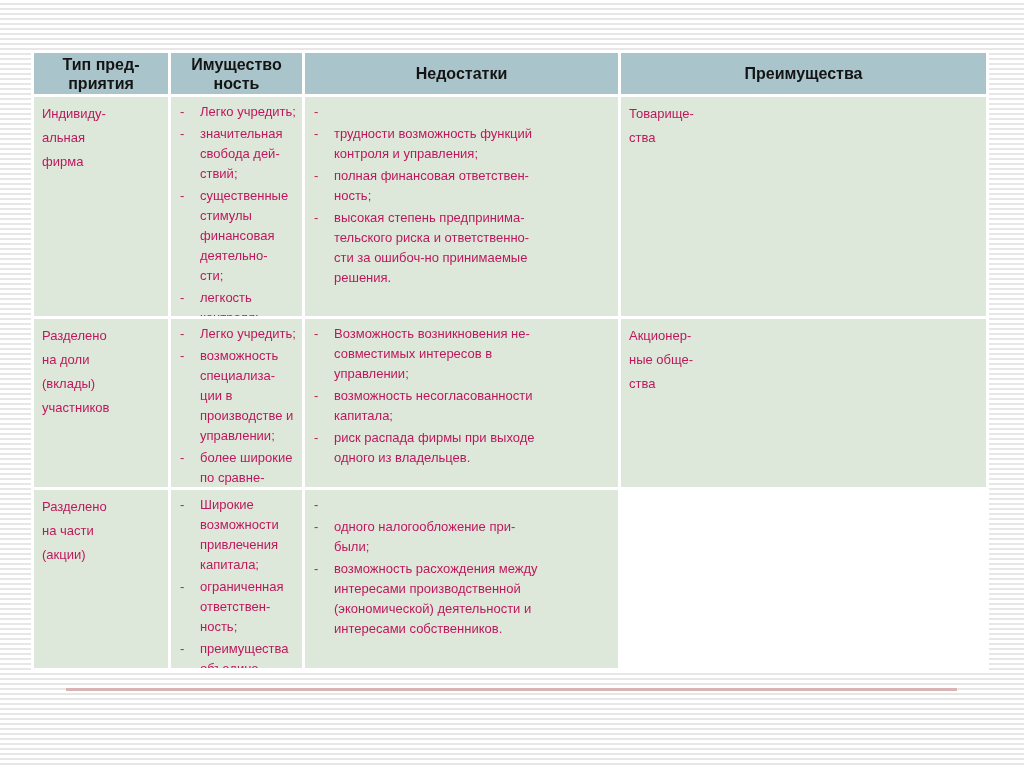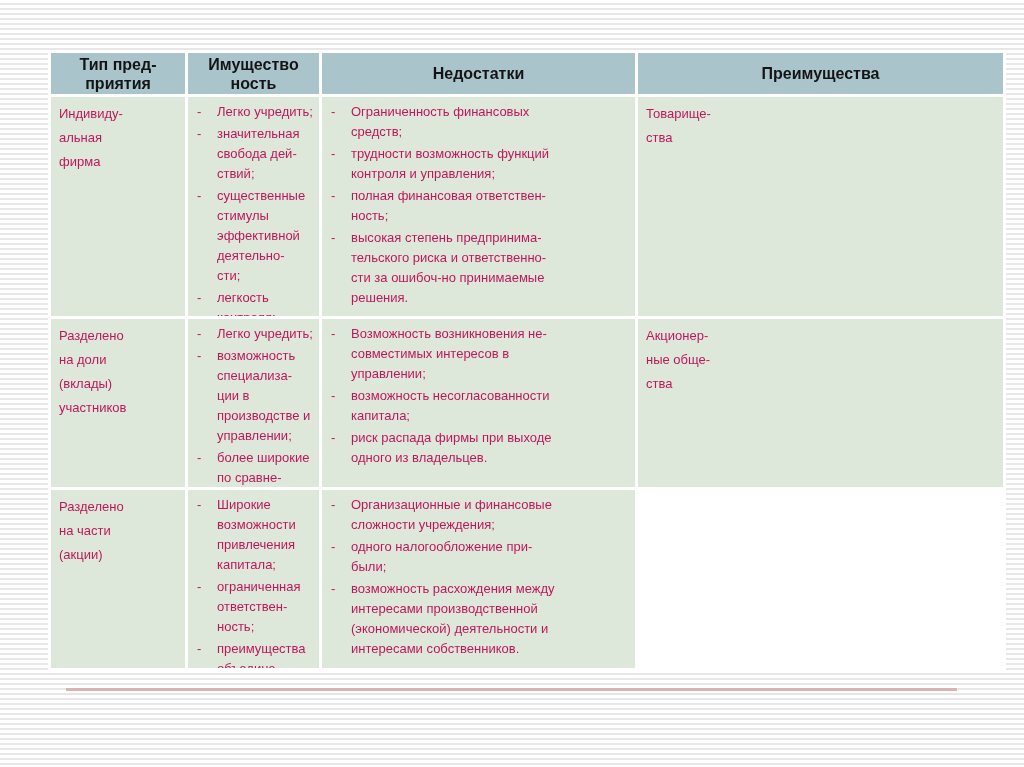--- a/index.html
+++ b/index.html
@@ -14,21 +14,21 @@
   .slide {
     position: absolute; inset: 0;
     background: repeating-linear-gradient(
       to bottom,
       #ffffff 0px, #ffffff 3.4px,
       var(--stripe, #e7e7e7) 3.4px, var(--stripe, #e7e7e7) 5px
     );
   }
   .table {
     position: absolute;
-    left: 48px; top: 50px;
+    left: 31px; top: 50px;
     background: #ffffff;
     padding: 3px;
     display: grid;
     grid-template-columns: 134px 131px 313px 365px;
     grid-template-rows: 41px 219px 168px 178px;
     gap: 3px;
   }
   .hcell {
     background: var(--header-bg, #a9c5cb);
     color: #141414;
@@ -88,34 +88,32 @@
           <span class="txt">Легко учредить;</span>
         </div>
         <div class="li">
           <span class="marker">-</span>
           <span class="txt">значительная свобода дей-
 ствий;</span>
         </div>
         <div class="li">
           <span class="marker">-</span>
           <span class="txt">существенные стимулы
-эффективной деятельно-
+финансовая деятельно-
 сти;</span>
         </div>
         <div class="li">
           <span class="marker">-</span>
           <span class="txt">легкость контроля; помощь
 со стороны государства.</span>
         </div>
       </div>
     <div class="cell list">
         <div class="li">
           <span class="marker">-</span>
-          <span class="txt">Ограниченность финансовых
-средств;</span>
         </div>
         <div class="li">
           <span class="marker">-</span>
           <span class="txt">трудности возможность функций
 контроля и управления;</span>
         </div>
         <div class="li">
           <span class="marker">-</span>
           <span class="txt">полная финансовая ответствен-
 ность;</span>
@@ -197,22 +195,20 @@
         </div>
         <div class="li">
           <span class="marker">-</span>
           <span class="txt">возможность диверсифи-
 кации производства.</span>
         </div>
       </div>
     <div class="cell list">
         <div class="li">
           <span class="marker">-</span>
-          <span class="txt">Организационные и финансовые
-сложности учреждения;</span>
         </div>
         <div class="li">
           <span class="marker">-</span>
           <span class="txt">одного налогообложение при-
 были;</span>
         </div>
         <div class="li">
           <span class="marker">-</span>
           <span class="txt">возможность расхождения между
 интересами производственной

